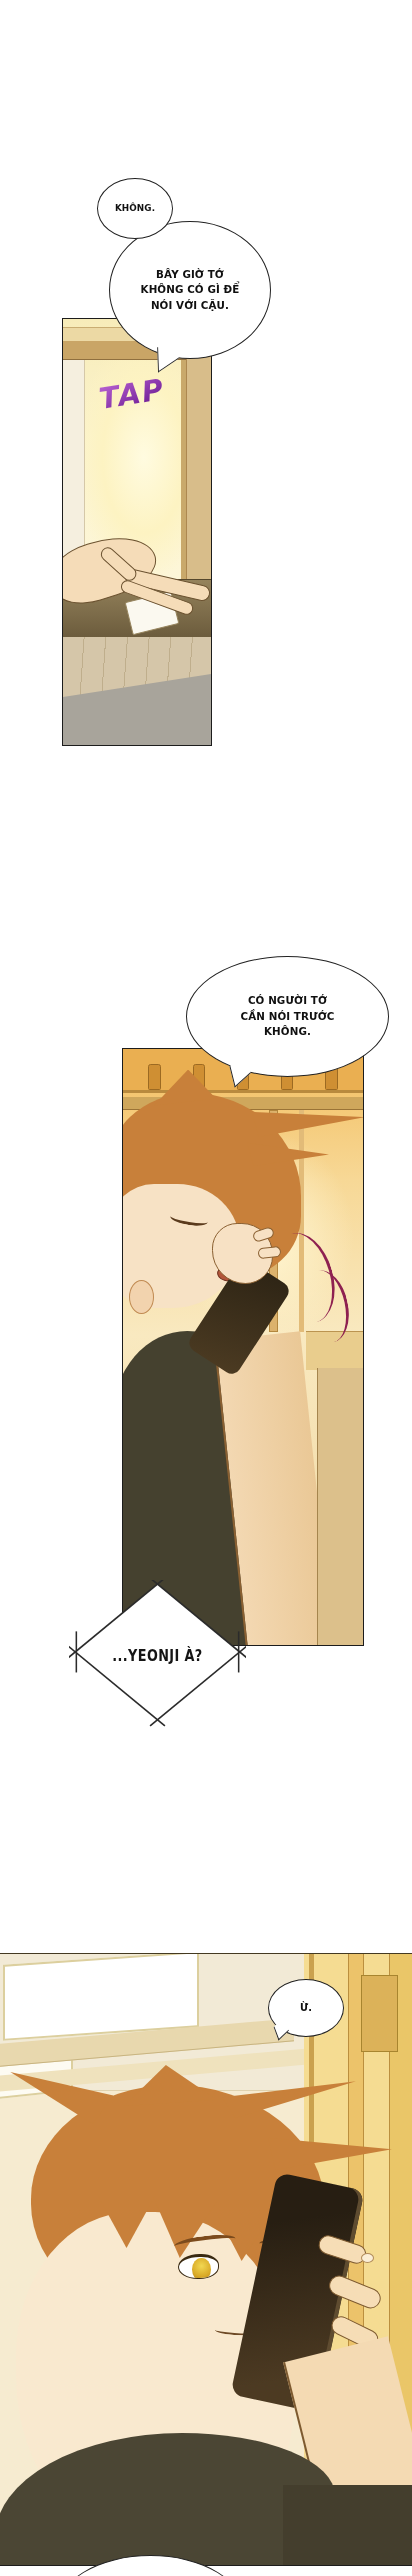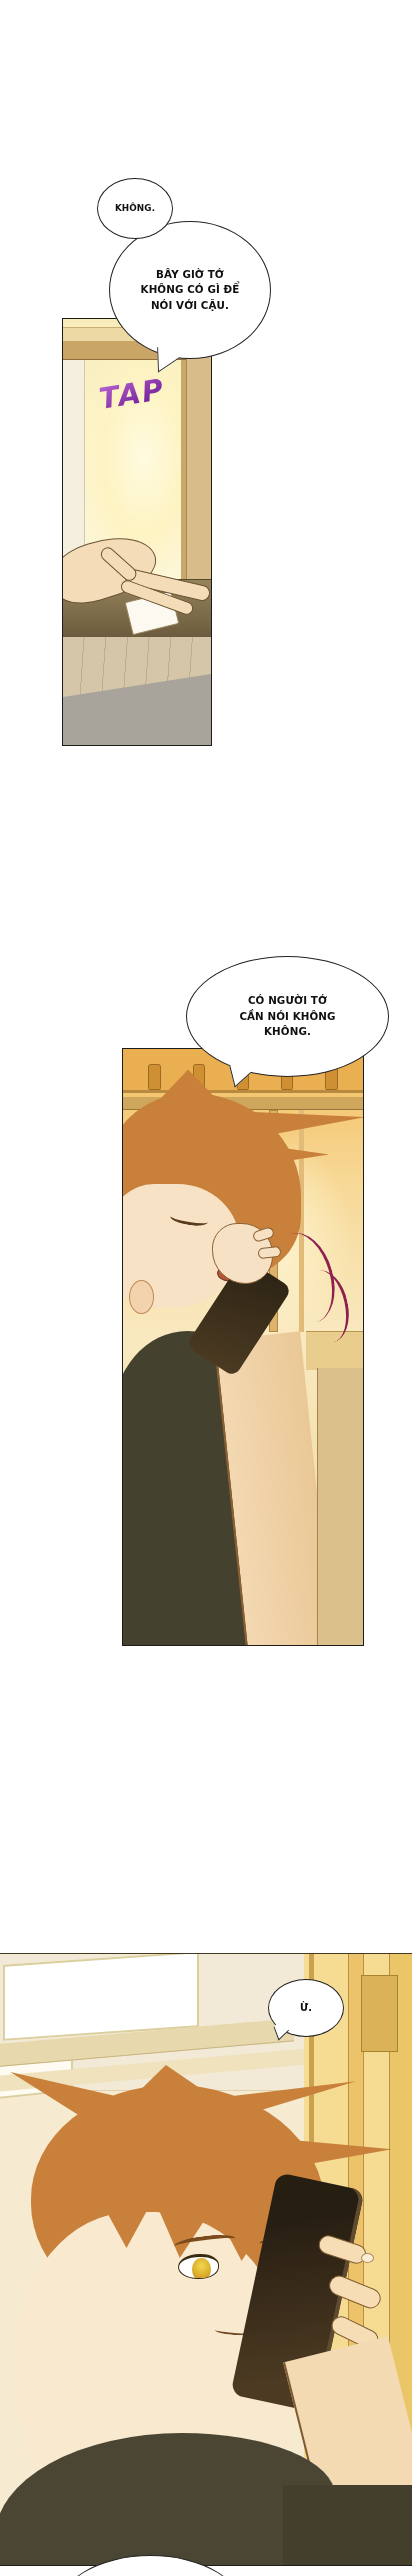--- a/index.html
+++ b/index.html
@@ -174,21 +174,21 @@
     <div id="p1-paper"></div>
     <div id="p1-hand" class="skin"></div>
     <div id="p1-finger1" class="skin"></div>
     <div id="p1-finger2" class="skin"></div>
     <div id="p1-thumb" class="skin"></div>
     <div id="p1-tap">TAP</div>
   </section>
 
   <div class="bubble" id="b-conguoi">
     <span>CÓ NGƯỜI TỚ</span>
-    <span>CẦN NÓI KHÔNG</span>
+    <span>CẦN NÓI TRƯỚC</span>
     <span>KHÔNG.</span>
   </div>
   <div class="tail" id="t-conguoi"></div>
 
   <section class="panel" id="p2">
     <div id="p2-glow"></div>
     <div id="p2-shelf">
       <span class="bottle"></span>
       <span class="bottle"></span>
       <span class="bottle"></span>
@@ -211,20 +211,32 @@
     <div id="p2-arm"></div>
     <div id="p2-jacket"></div>
     <div id="p2-phone"></div>
     <div id="p2-hand"></div>
     <div id="p2-knuckle1"></div>
     <div id="p2-knuckle2"></div>
     <div id="p2-sound1"></div>
     <div id="p2-sound2"></div>
   </section>
 
+  <div id="hexwrap">
+    <svg width="177" height="150" viewBox="0 0 344 292">
+      <path d="M172,8 L332,140 L172,272 L12,140 Z" fill="#ffffff" stroke="none"></path>
+      <line x1="157.6" y1="-3.9" x2="346.4" y2="151.9" stroke="#2b2b2b" stroke-width="3.2"></line>
+      <line x1="346.4" y1="128.1" x2="157.6" y2="283.9" stroke="#2b2b2b" stroke-width="3.2"></line>
+      <line x1="186.4" y1="283.9" x2="-2.4" y2="128.1" stroke="#2b2b2b" stroke-width="3.2"></line>
+      <line x1="-2.4" y1="151.9" x2="186.4" y2="-3.9" stroke="#2b2b2b" stroke-width="3.2"></line>
+      <line x1="14" y1="100" x2="14" y2="180" stroke="#2b2b2b" stroke-width="3"></line>
+      <line x1="330" y1="100" x2="330" y2="180" stroke="#2b2b2b" stroke-width="3"></line>
+    </svg>
+    <div id="hex-text">...YEONJI À?</div>
+  </div>
 
   <section class="panel" id="p3">
     <div id="p3-ceiling"></div>
     <div id="p3-skylight"></div>
     <div id="p3-skylight2"></div>
     <div id="p3-beam1"></div>
     <div id="p3-beam2"></div>
     <div id="p3-wallright"></div>
     <div id="p3-post1"></div>
     <div id="p3-post2"></div>

